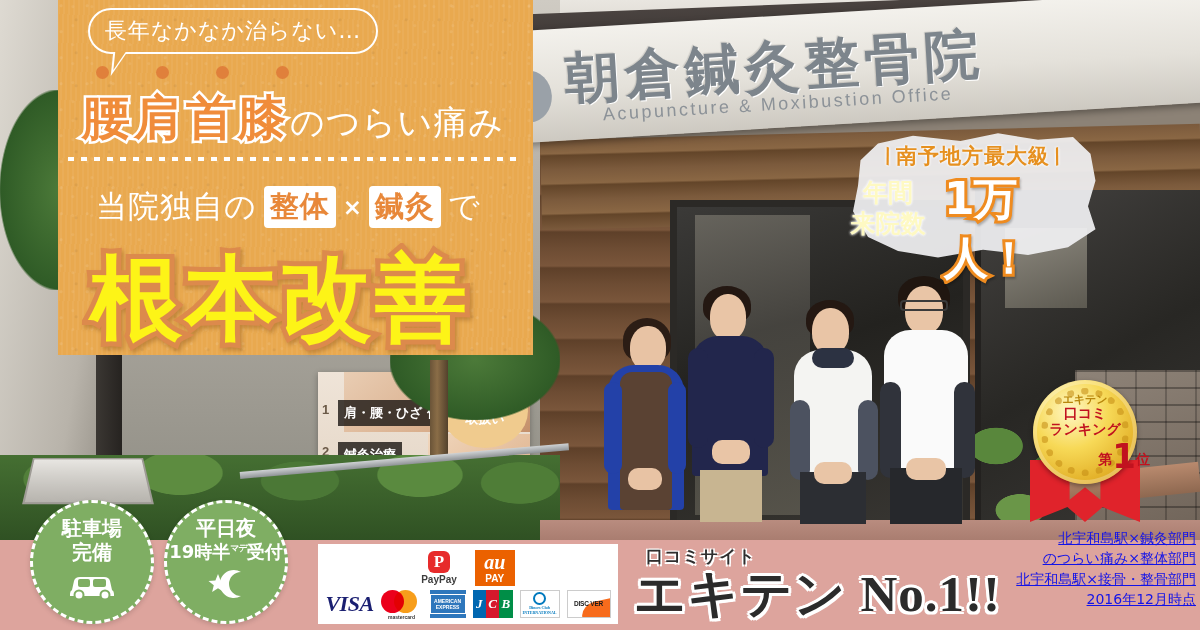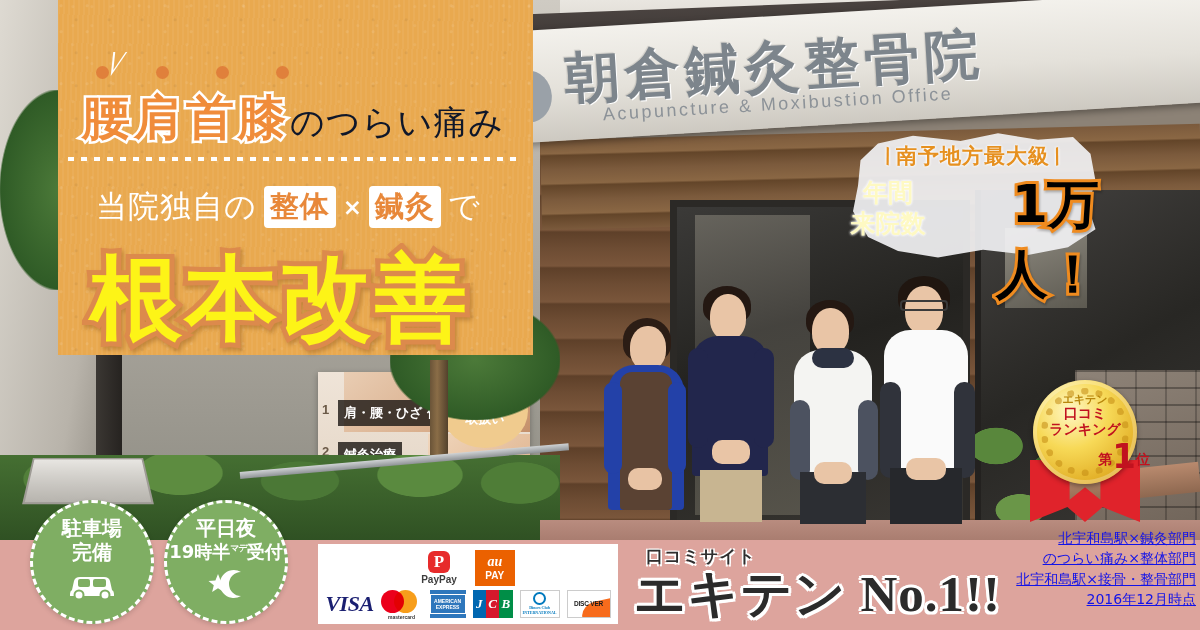--- a/index.html
+++ b/index.html
@@ -255,21 +255,21 @@
   .line1 {
     position: absolute; left: 82px; top: 86px; z-index: 5;
     white-space: nowrap; font-family: "DejaVu Sans", sans-serif;
   }
   .line1 .kw {
     font-size: 48px; font-weight: 700; color: #f08c3a; letter-spacing: 4px;
     -webkit-text-stroke: 5px #fff; paint-order: stroke fill;
     text-shadow: 0 0 1px #fff;
   }
   .line1 .tail {
-    font-size: 34px; color: #0f172a; letter-spacing: 1px; font-weight: 400;
+    font-size: 34px; color: #ffffff; letter-spacing: 1px; font-weight: 400;
   }
 
   .divider {
     position: absolute; left: 68px; top: 157px; width: 455px; height: 4px; z-index: 5;
     background-image: linear-gradient(90deg, #fff 0 6px, transparent 6px 13px);
     background-size: 13px 4px;
   }
 
   .line2 {
     position: absolute; left: 96px; top: 186px; z-index: 5;
@@ -312,25 +312,24 @@
   .visitbadge .top .slash { display: inline-block; transform: rotate(18deg); margin: 0 3px; }
   .visitbadge .top .slash2 { display: inline-block; transform: rotate(-18deg); margin: 0 3px; }
   .visitbadge .lbl {
     position: absolute; left: 0; top: 46px; width: 80px; text-align: center;
     font-size: 25px; font-weight: 700; color: #fef9c3; line-height: 1.22;
     font-family: "DejaVu Sans", sans-serif;
     text-shadow: 0 0 3px #fff, 0 0 3px #fff;
   }
   .visitbadge .big {
     position: absolute; left: 96px; top: 38px;
-    font-size: 52px; font-weight: 700; color: #000000;
+    font-size: 44px; font-weight: 700; color: #ffffff;
     -webkit-text-stroke: 6px #ef8b1f; paint-order: stroke fill;
     letter-spacing: -1px; font-family: "DejaVu Sans", sans-serif;
     filter: drop-shadow(1px 2px 1px rgba(0,0,0,.25));
-    text-align: right;
   }
 
   
   .medal { position: absolute; left: 1020px; top: 378px; width: 130px; height: 150px; z-index: 6; }
   .medal .ribbon {
     position: absolute; left: 10px; top: 82px; width: 110px; height: 62px;
     background: #e0232b;
     clip-path: polygon(0 0, 36% 0, 36% 64%, 50% 44%, 64% 64%, 64% 0, 100% 0,
                        100% 100%, 66% 76%, 50% 100%, 34% 76%, 0 100%);
   }
@@ -402,21 +401,21 @@
     width: 22px; height: 22px; border-radius: 6px; background: #e72b2b;
     color: #fff; font-size: 17px; font-weight: 700; line-height: 21px; text-align: center;
     font-family: "Liberation Serif", serif;
   }
   .lg-paypay .pp-tx { font-size: 10px; color: #3d3d3d; font-weight: 600; margin-top: 1px; }
 
   .lg-aupay {
     flex-direction: column; width: 40px; height: 36px; background: #eb6100;
     color: #fff; justify-content: center; line-height: 1;
   }
-  .lg-aupay .a1 { font-size: 14px; font-style: italic; font-weight: 700;
+  .lg-aupay .a1 { font-size: 20px; font-style: italic; font-weight: 700;
                   font-family: "Liberation Serif", serif; }
   .lg-aupay .a2 { font-size: 10px; font-weight: 700; margin-top: 2px; }
 
   .lg-visa { font-size: 22px; font-weight: 700; font-style: italic; color: #1a1f71;
              font-family: "Liberation Serif", serif; letter-spacing: -.5px; }
 
   .lg-mc { position: relative; width: 42px; height: 30px; }
   .lg-mc .c { position: absolute; top: 1px; width: 23px; height: 23px; border-radius: 50%; }
   .lg-mc .c1 { left: 0; background: #eb001b; }
   .lg-mc .c2 { left: 13px; background: #f79e1b; mix-blend-mode: multiply; }
@@ -566,20 +565,23 @@
       <div class="p-arm" style="left:954px;top:382px;width:21px;height:96px;background:#30333b;"></div>
       <div class="p-legs" style="position:absolute;left:890px;top:468px;width:72px;height:56px;background:#26282c;"></div>
       <div class="p-arm" style="left:906px;top:458px;width:40px;height:22px;background:#e9c5a6;border-radius:10px;"></div>
     </div>
   </div>
 
   <div class="panel">
     <div class="panel-texture"></div>
   </div>
 
+  <div class="bubble">
+    <span>長年なかなか治らない…</span>
+  </div>
   <div class="bubble-tail"></div>
 
   <div class="emph-dots">
     <i style="left:6px"></i>
       <i style="left:66px"></i>
       <i style="left:126px"></i>
       <i style="left:186px"></i>
   </div>
 
   <div class="line1">

